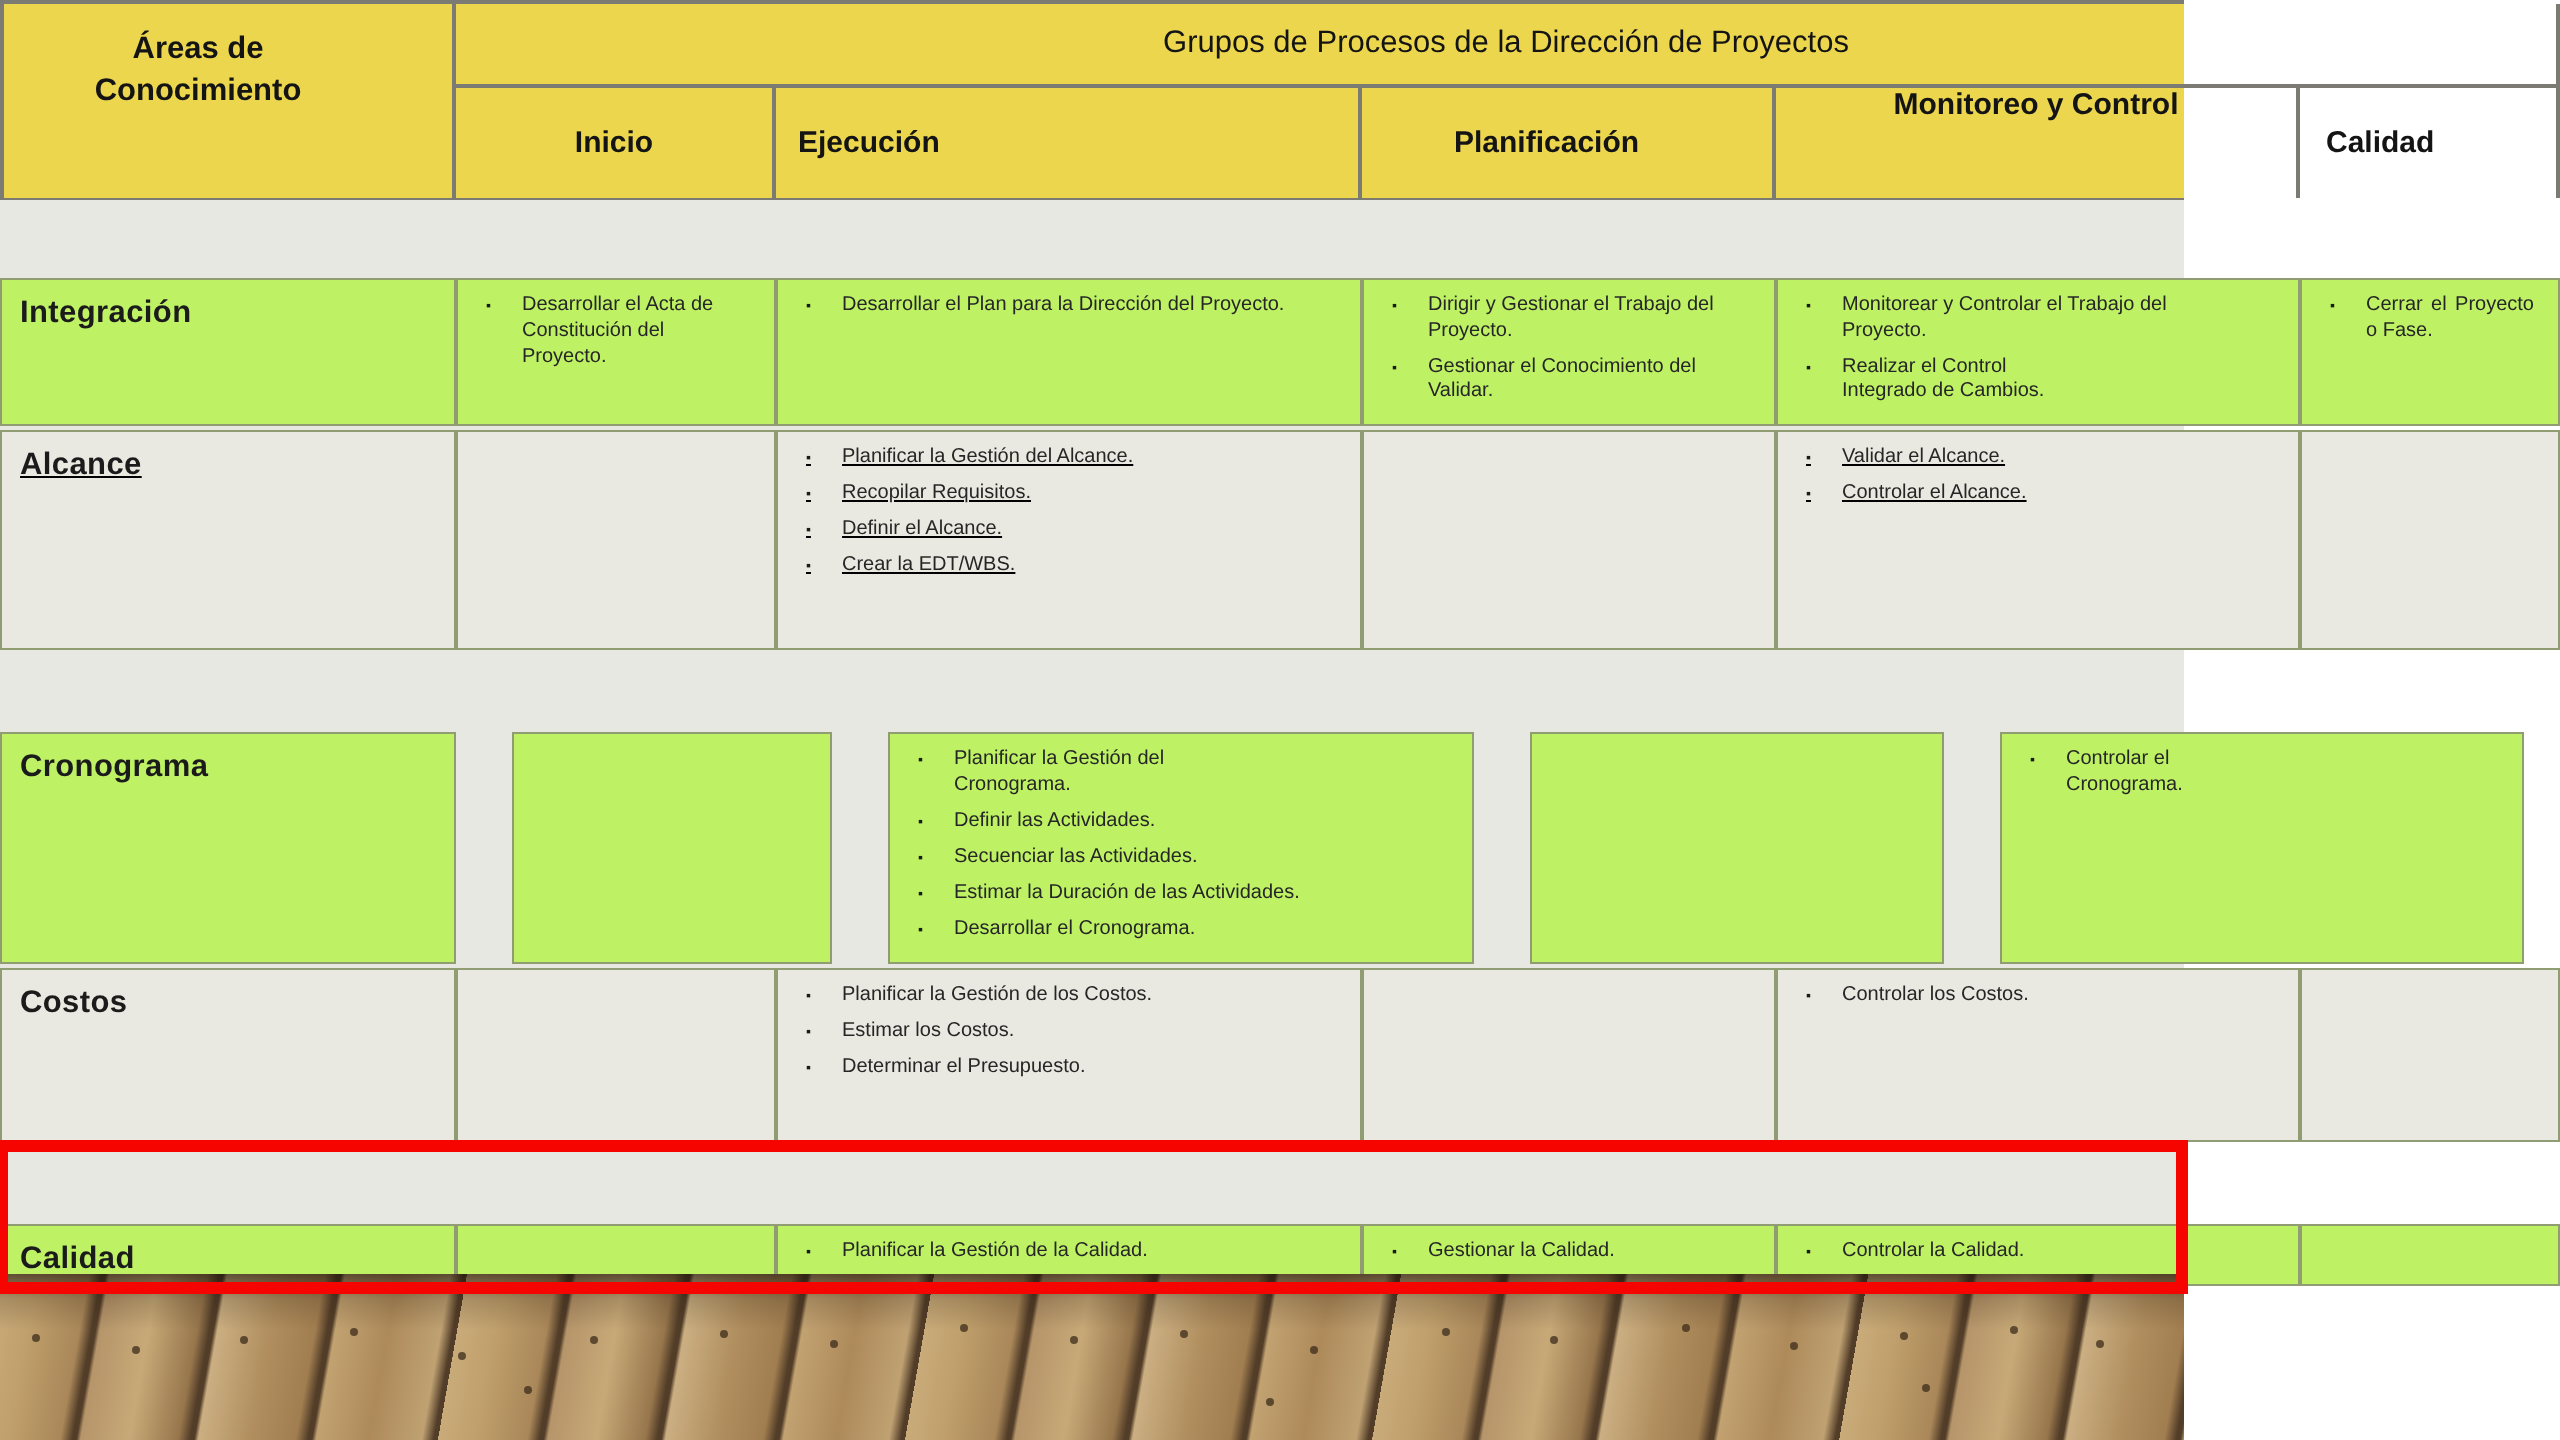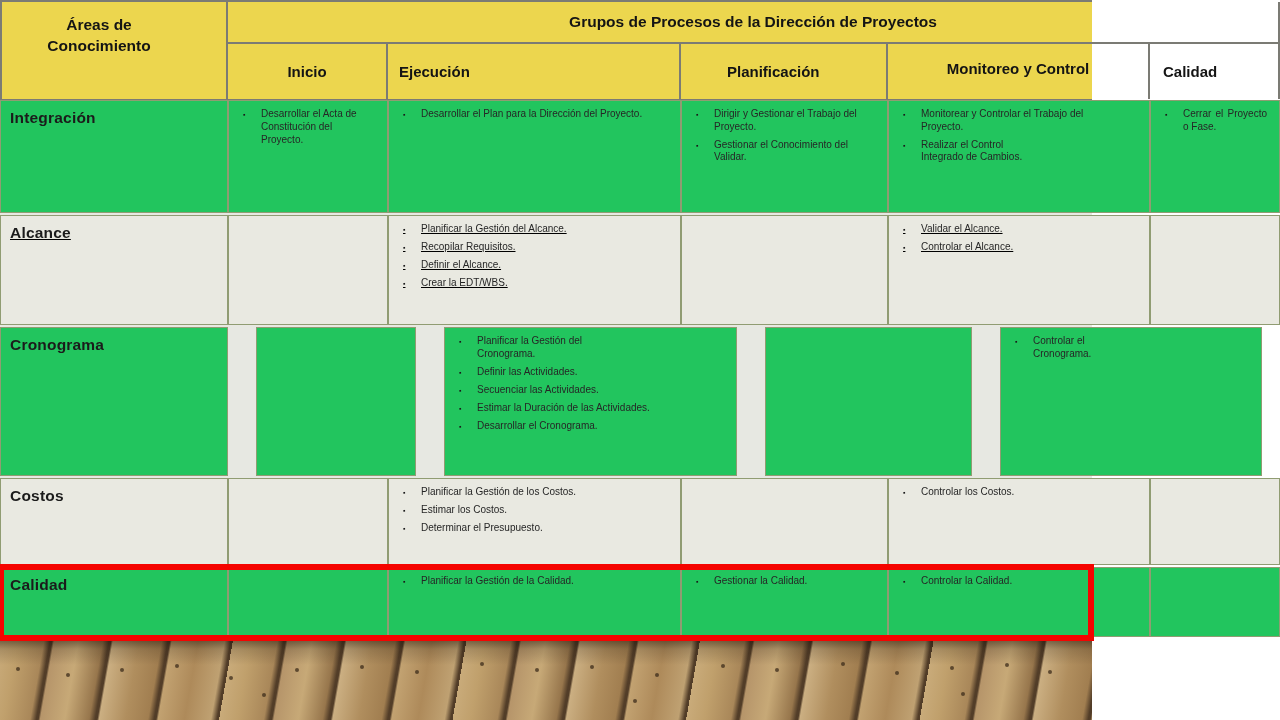--- a/index.html
+++ b/index.html
@@ -23,44 +23,44 @@
     padding-top:13px;
   }
   .corner-cell .corner-label {
     display:block; width:170px; margin-left:12px;
     text-align:center; font-weight:bold; font-size:15.5px; color:#141414;
     line-height:1.35; white-space:pre-line;
   }
   .group-area { display:flex; flex-direction:column; border-right:2px solid #7b7b74; }
   .group-title-cell {
     height:42px; display:flex; align-items:center; justify-content:center;
-    font-weight:bold; font-size:15.5px; color:#141414;
+    font-weight:normal; font-size:15.5px; color:#141414;
     border-bottom:2px solid #7b7b74;
   }
   .col-heads { flex:1; display:grid; grid-template-columns:160px 293px 207px 262px 130px; }
   .col-head {
     border-right:2px solid #7b7b74; display:flex; align-items:center;
     font-weight:bold; font-size:15px; color:#141414;
   }
   .col-head:last-child { border-right:none; }
   .ch0 { justify-content:center; }
   .ch1 { padding-left:46px; }
   .ch2 { padding-left:11px; }
-  .ch3 { justify-content:center; align-items:flex-start; padding-top:16px;text-align:right; }
+  .ch3 { justify-content:center; align-items:flex-start; padding-top:0;text-align:right; }
   .ch4 { padding-left:13px; }
 
   
   .t-body { background:#e7e8e2; }
   .row {
     position:relative; display:grid;
     grid-template-columns:228px 160px 293px 207px 262px 130px;
     margin-bottom:2px;
   }
   .row:last-child { margin-bottom:0; }
-  .row.lav .cell { background:#22c55e; }
+  .row.lav .cell { background:#bef264;margin-top:39px; }
   .row.lt  .cell { background:#e9e9e1; }
   .cell {
     border:1px solid #909c72;
     padding:7px 8px 4px 10px; overflow:hidden;
   }
   .cell.area {
     font-weight:bold; font-size:15.5px; color:#1b1b1b;
     padding:8px 6px 0 9px; letter-spacing:.2px;
   }
   .item { display:grid; grid-template-columns:22px 1fr; margin-bottom:5px; }

